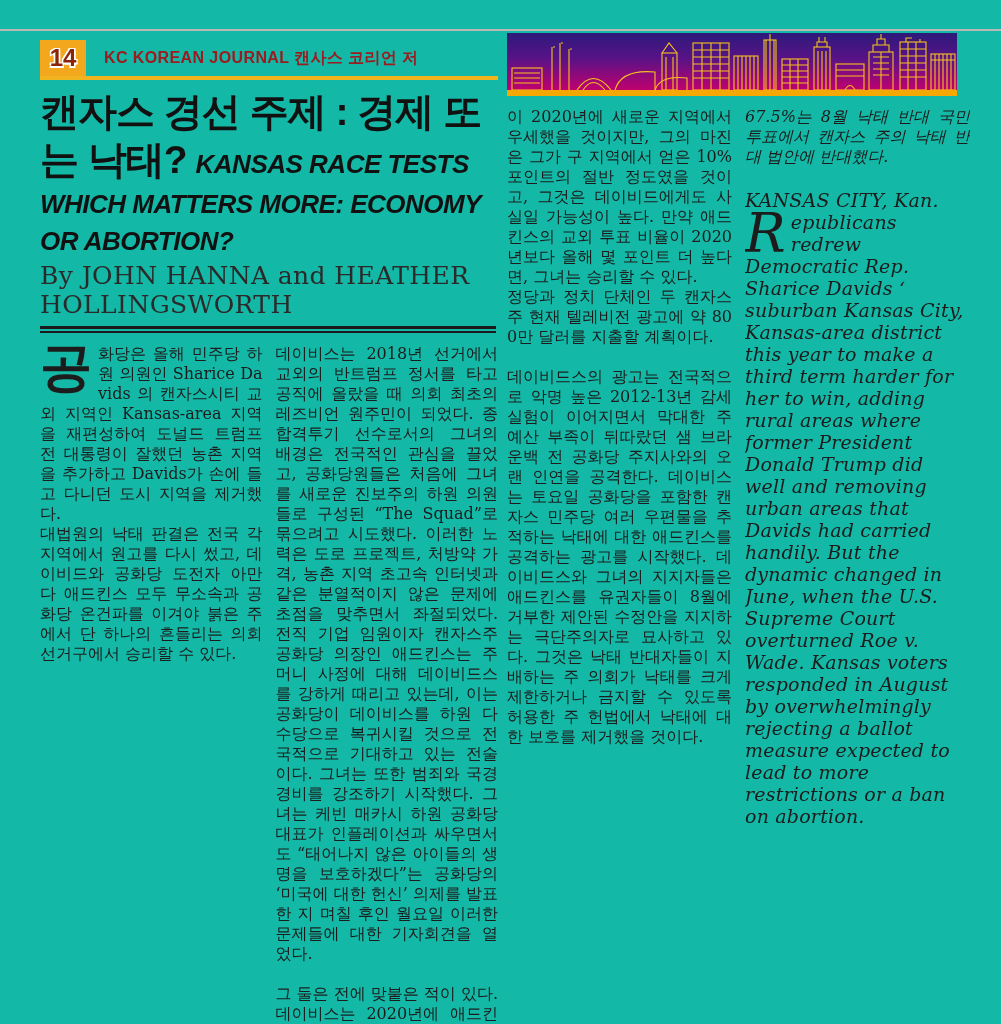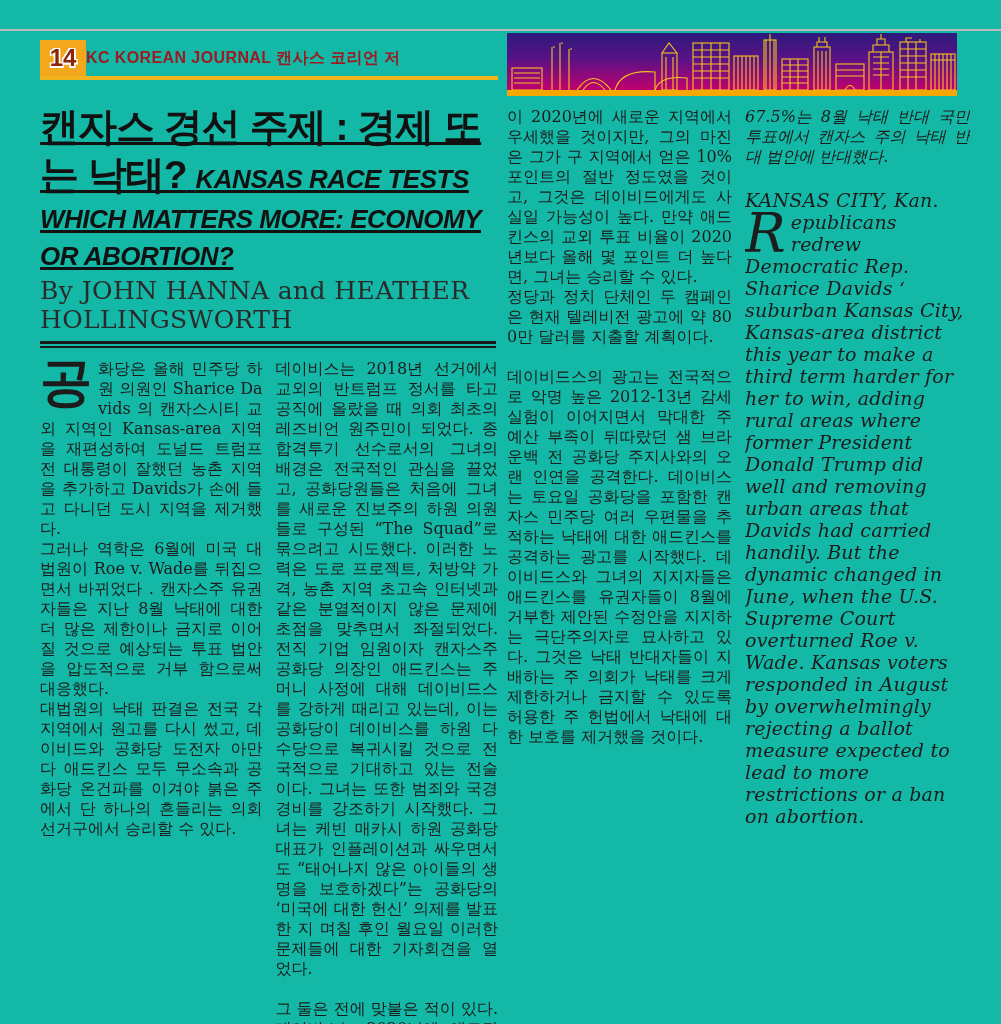--- a/index.html
+++ b/index.html
@@ -12,26 +12,26 @@
 
   
   .left-sec { position:absolute; left:40px; top:40px; width:458px; }
   .masthead { display:flex; align-items:stretch; border-bottom:4px solid #f0b41e; height:40px; }
   .pagenum-box {
     width:46px; background:#f2a71d; display:flex; align-items:center; justify-content:center;
     font-family:"Liberation Sans",sans-serif; font-weight:800; font-size:24px; color:#8a2508;
     text-shadow:-1.5px -1.5px 0 #fff, 1.5px -1.5px 0 #fff, -1.5px 1.5px 0 #fff, 1.5px 1.5px 0 #fff;
   }
   .journal-title {
-    display:flex; align-items:center; 
+    display:flex; align-items:center; padding-left:18px;
     font-family:"Liberation Sans",sans-serif; font-weight:700; font-size:16px;
     letter-spacing:0.4px; color:#9b1c20;
   }
-  .headline { margin-top:23px; font-family:"Liberation Sans",sans-serif; font-weight:800;
-    color:#111; width:462px;text-decoration:underline; }
+  .headline { margin-top:8px; font-family:"Liberation Sans",sans-serif; font-weight:800;
+    color:#111; width:462px; }
   .hl-ko { font-size:39px; line-height:48px; letter-spacing:-1px; }
   .hl-en { font-size:26px; line-height:34px; font-style:italic; letter-spacing:-0.5px; }
   .byline { margin-top:3px; font-size:25px; letter-spacing:0.4px; color:#2a2a2a; }
   .byline-rule { margin-top:7px; height:7px; border-top:3px solid #1a1a1a; border-bottom:2px solid #1a1a1a; width:456px; }
   .lcols { display:flex; gap:13px; margin-top:11px; }
 
   
   .right-sec { position:absolute; left:507px; top:33px; width:463px; }
   .banner { width:450px; height:63px; display:block; }
   .rcols { display:flex; gap:13px; margin-top:11px; }
@@ -69,21 +69,20 @@
     <h1 class="headline"><span class="hl-ko">캔자스 경선 주제 : 경제 또는 낙태?</span>
       <span class="hl-en">KANSAS RACE TESTS WHICH MATTERS MORE: ECONOMY OR ABORTION?</span>
     </h1>
 
     <div class="byline">By JOHN HANNA and HEATHER HOLLINGSWORTH</div>
     <div class="byline-rule"></div>
 
     <div class="lcols">
       <div class="col col-ko c1">
         <p class="para"><span class="dropcap-ko">공</span><span>화당은 올해 민주당 하원 의원인 Sharice Davids 의 캔자스시티 교외 지역인 Kansas-area 지역을 재편성하여 도널드 트럼프 전 대통령이 잘했던 농촌 지역을 추가하고 Davids가 손에 들고 다니던 도시 지역을 제거했다.</span></p>
-        <p class="para">그러나 역학은 6월에 미국 대법원이 Roe v. Wade를 뒤집으면서 바뀌었다 . 캔자스주 유권자들은 지난 8월 낙태에 대한 더 많은 제한이나 금지로 이어질 것으로 예상되는 투표 법안 을 압도적으로 거부 함으로써 대응했다.</p>
         <p class="para">대법원의 낙태 판결은 전국 각 지역에서 원고를 다시 썼고, 데이비드와 공화당 도전자 아만다 애드킨스 모두 무소속과 공화당 온건파를 이겨야 붉은 주에서 단 하나의 흔들리는 의회 선거구에서 승리할 수 있다.</p>
       </div>
       <div class="col col-ko c2">
         <p class="para">데이비스는 2018년 선거에서 교외의 반트럼프 정서를 타고 공직에 올랐을 때 의회 최초의 레즈비언 원주민이 되었다. 종합격투기 선수로서의 그녀의 배경은 전국적인 관심을 끌었고, 공화당원들은 처음에 그녀를 새로운 진보주의 하원 의원들로 구성된 “The Squad”로 묶으려고 시도했다. 이러한 노력은 도로 프로젝트, 처방약 가격, 농촌 지역 초고속 인터넷과 같은 분열적이지 않은 문제에 초점을 맞추면서 좌절되었다. 전직 기업 임원이자 캔자스주 공화당 의장인 애드킨스는 주머니 사정에 대해 데이비드스를 강하게 때리고 있는데, 이는 공화당이 데이비스를 하원 다수당으로 복귀시킬 것으로 전국적으로 기대하고 있는 전술이다. 그녀는 또한 범죄와 국경 경비를 강조하기 시작했다. 그녀는 케빈 매카시 하원 공화당 대표가 인플레이션과 싸우면서도 “태어나지 않은 아이들의 생명을 보호하겠다”는 공화당의 ‘미국에 대한 헌신’ 의제를 발표한 지 며칠 후인 월요일 이러한 문제들에 대한 기자회견을 열었다.</p>
         <p class="para gap">그 둘은 전에 맞붙은 적이 있다. 데이비스는 2020년에 애드킨스를 10% 포인트 차이로 이겼지만, 그것은 2020년 인구 조사 이후 선거구를 재조정하기 전이었다. 민주당 조 바이든</p>
       </div>
     </div>
   </div>
 
   <div class="right-sec">
@@ -138,21 +137,21 @@
 
         <rect x="424" y="21" width="24" height="36"></rect>
         <path d="M428 21 V57 M432 21 V57 M436 21 V57 M440 21 V57 M444 21 V57 M424 27 H448"></path>
       </g>
       <rect y="57" width="450" height="6" fill="#f5a800"></rect>
     </svg>
 
     <div class="rcols">
       <div class="col col-ko c3">
         <p class="para">이 2020년에 새로운 지역에서 우세했을 것이지만, 그의 마진은 그가 구 지역에서 얻은 10% 포인트의 절반 정도였을 것이고, 그것은 데이비드에게도 사실일 가능성이 높다. 만약 애드킨스의 교외 투표 비율이 2020년보다 올해 몇 포인트 더 높다면, 그녀는 승리할 수 있다.</p>
-        <p class="para">정당과 정치 단체인 두 캠페인은 현재 텔레비전 광고에 약 800만 달러를 지출할 계획이다.</p>
+        <p class="para">정당과 정치 단체인 두 캔자스주 현재 텔레비전 광고에 약 800만 달러를 지출할 계획이다.</p>
         <p class="para gap">데이비드스의 광고는 전국적으로 악명 높은 2012-13년 감세 실험이 이어지면서 막대한 주 예산 부족이 뒤따랐던 샘 브라운백 전 공화당 주지사와의 오랜 인연을 공격한다. 데이비스는 토요일 공화당을 포함한 캔자스 민주당 여러 우편물을 추적하는 낙태에 대한 애드킨스를 공격하는 광고를 시작했다. 데이비드스와 그녀의 지지자들은 애드킨스를 유권자들이 8월에 거부한 제안된 수정안을 지지하는 극단주의자로 묘사하고 있다. 그것은 낙태 반대자들이 지배하는 주 의회가 낙태를 크게 제한하거나 금지할 수 있도록 허용한 주 헌법에서 낙태에 대한 보호를 제거했을 것이다.</p>
       </div>
       <div class="col c4">
         <p class="para col-ko">67.5%는 8월 낙태 반대 국민 투표에서 캔자스 주의 낙태 반대 법안에 반대했다.</p>
         <p class="para en gap-en">KANSAS CITY, Kan.</p>
         <p class="para en"><span class="dropcap-en">R</span><span>epublicans redrew Democratic Rep. Sharice Davids ‘ suburban Kansas City, Kansas-area district this year to make a third term harder for her to win, adding rural areas where former President Donald Trump did well and removing urban areas that Davids had carried handily. But the dynamic changed in June, when the U.S. Supreme Court overturned Roe v. Wade. Kansas voters responded in August by overwhelmingly rejecting a ballot measure expected to lead to more restrictions or a ban on abortion.</span></p>
 
       </div>
     </div>
   </div>

